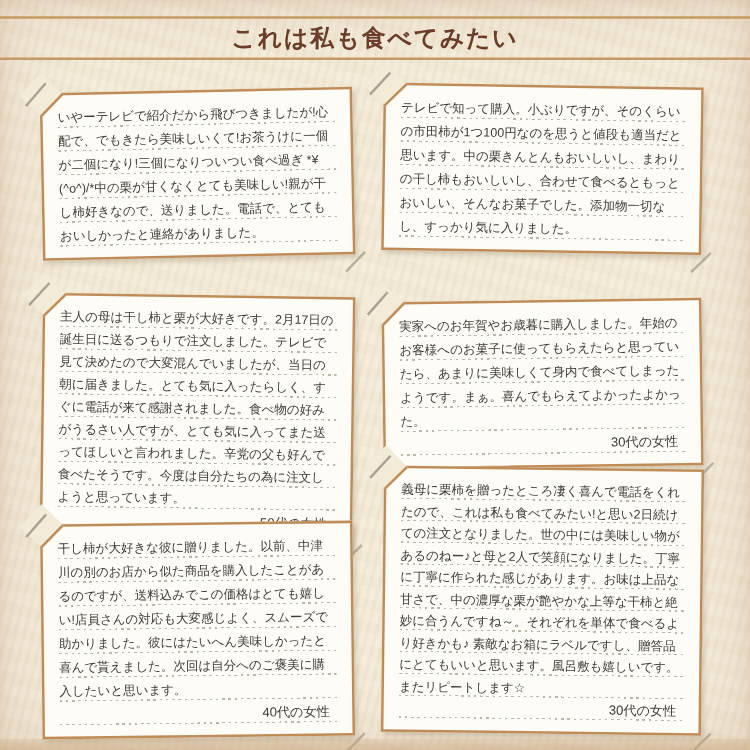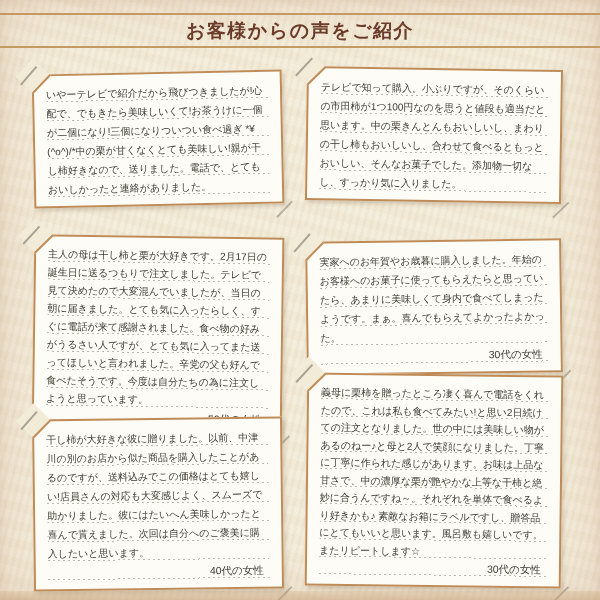--- a/index.html
+++ b/index.html
@@ -83,21 +83,21 @@
     position:absolute;left:0;right:0;bottom:0;height:9px;
     background:linear-gradient(to bottom, rgba(201,168,126,0.25), rgba(201,168,126,0.5));
   }
 </style>
 </head>
 <body>
 
 <div class="page">
 
   <div class="rule top"></div>
-  <div class="page-title">お客様からの声をご紹介</div>
+  <div class="page-title">これは私も食べてみたい</div>
   <div class="rule bottom"></div>
 
   <div class="card c1">
     <span class="fold-tl"></span>
     <span class="crease-tl"></span>
     <span class="crease-br"></span>
     <div class="note-body">
       <p class="note-text">いやーテレビで紹介だから飛びつきましたが!心配で、でもきたら美味しいくて!お茶うけに一個が二個になり!三個になりついつい食べ過ぎ *¥(^o^)/*中の栗が甘くなくとても美味しい!親が干し柿好きなので、送りました。電話で、とてもおいしかったと連絡がありました。</p>
     </div>
   </div>

